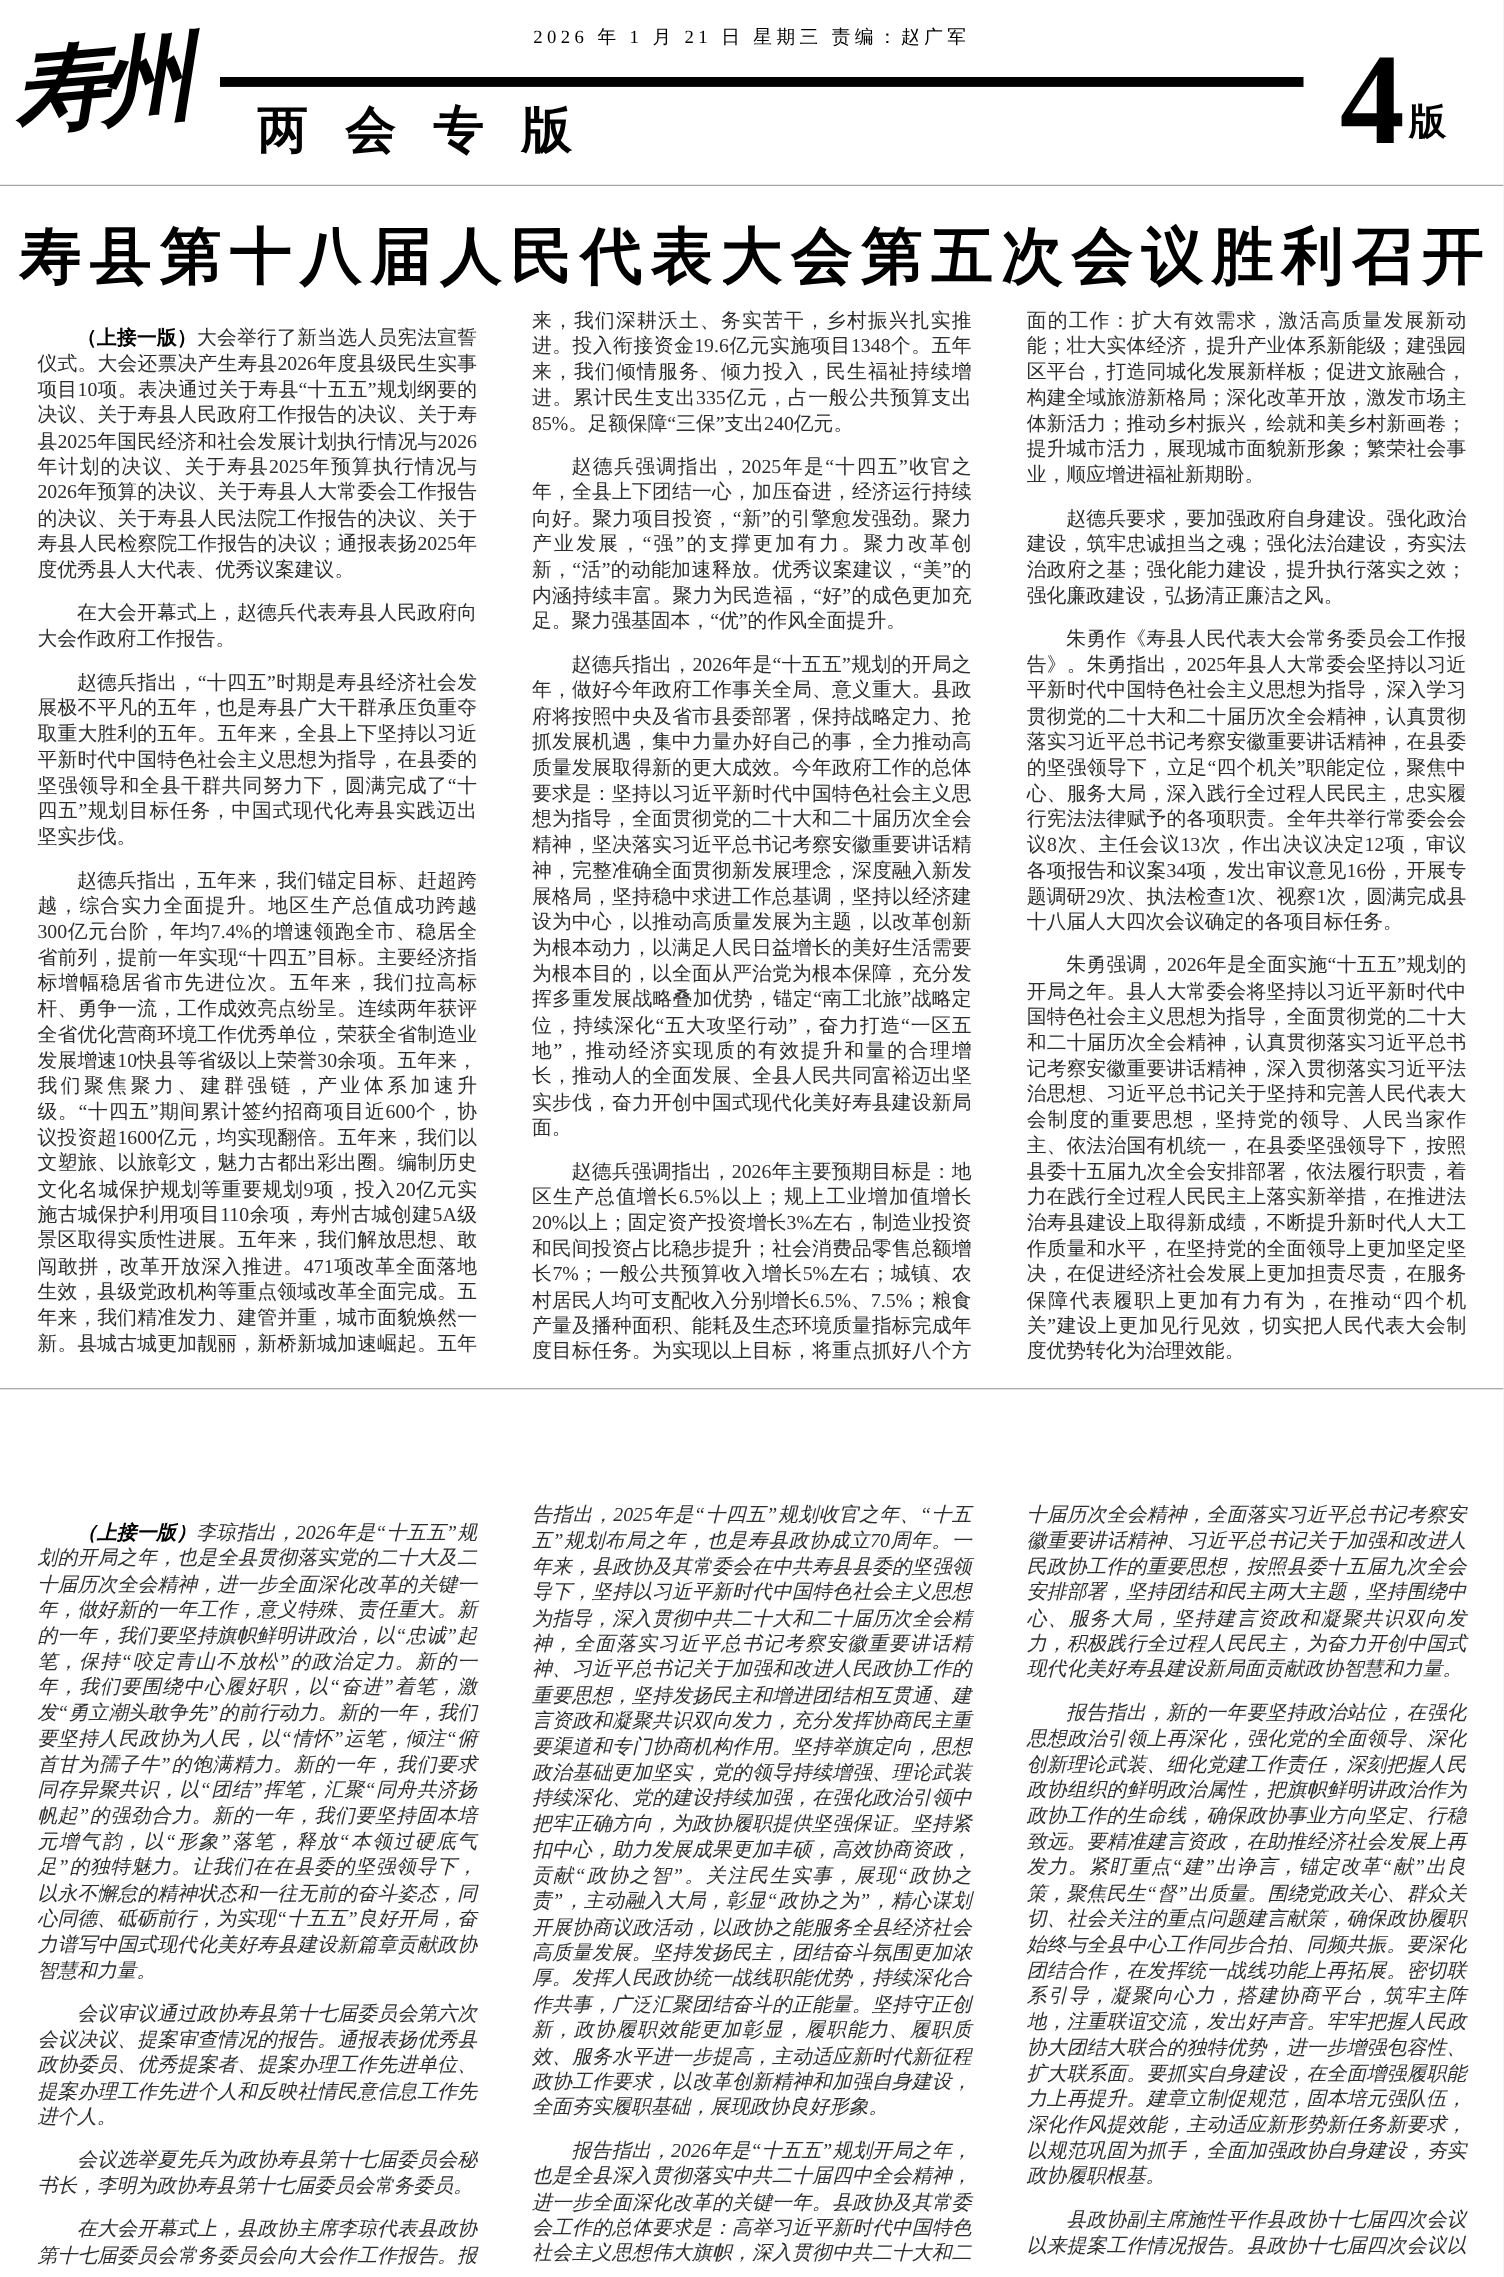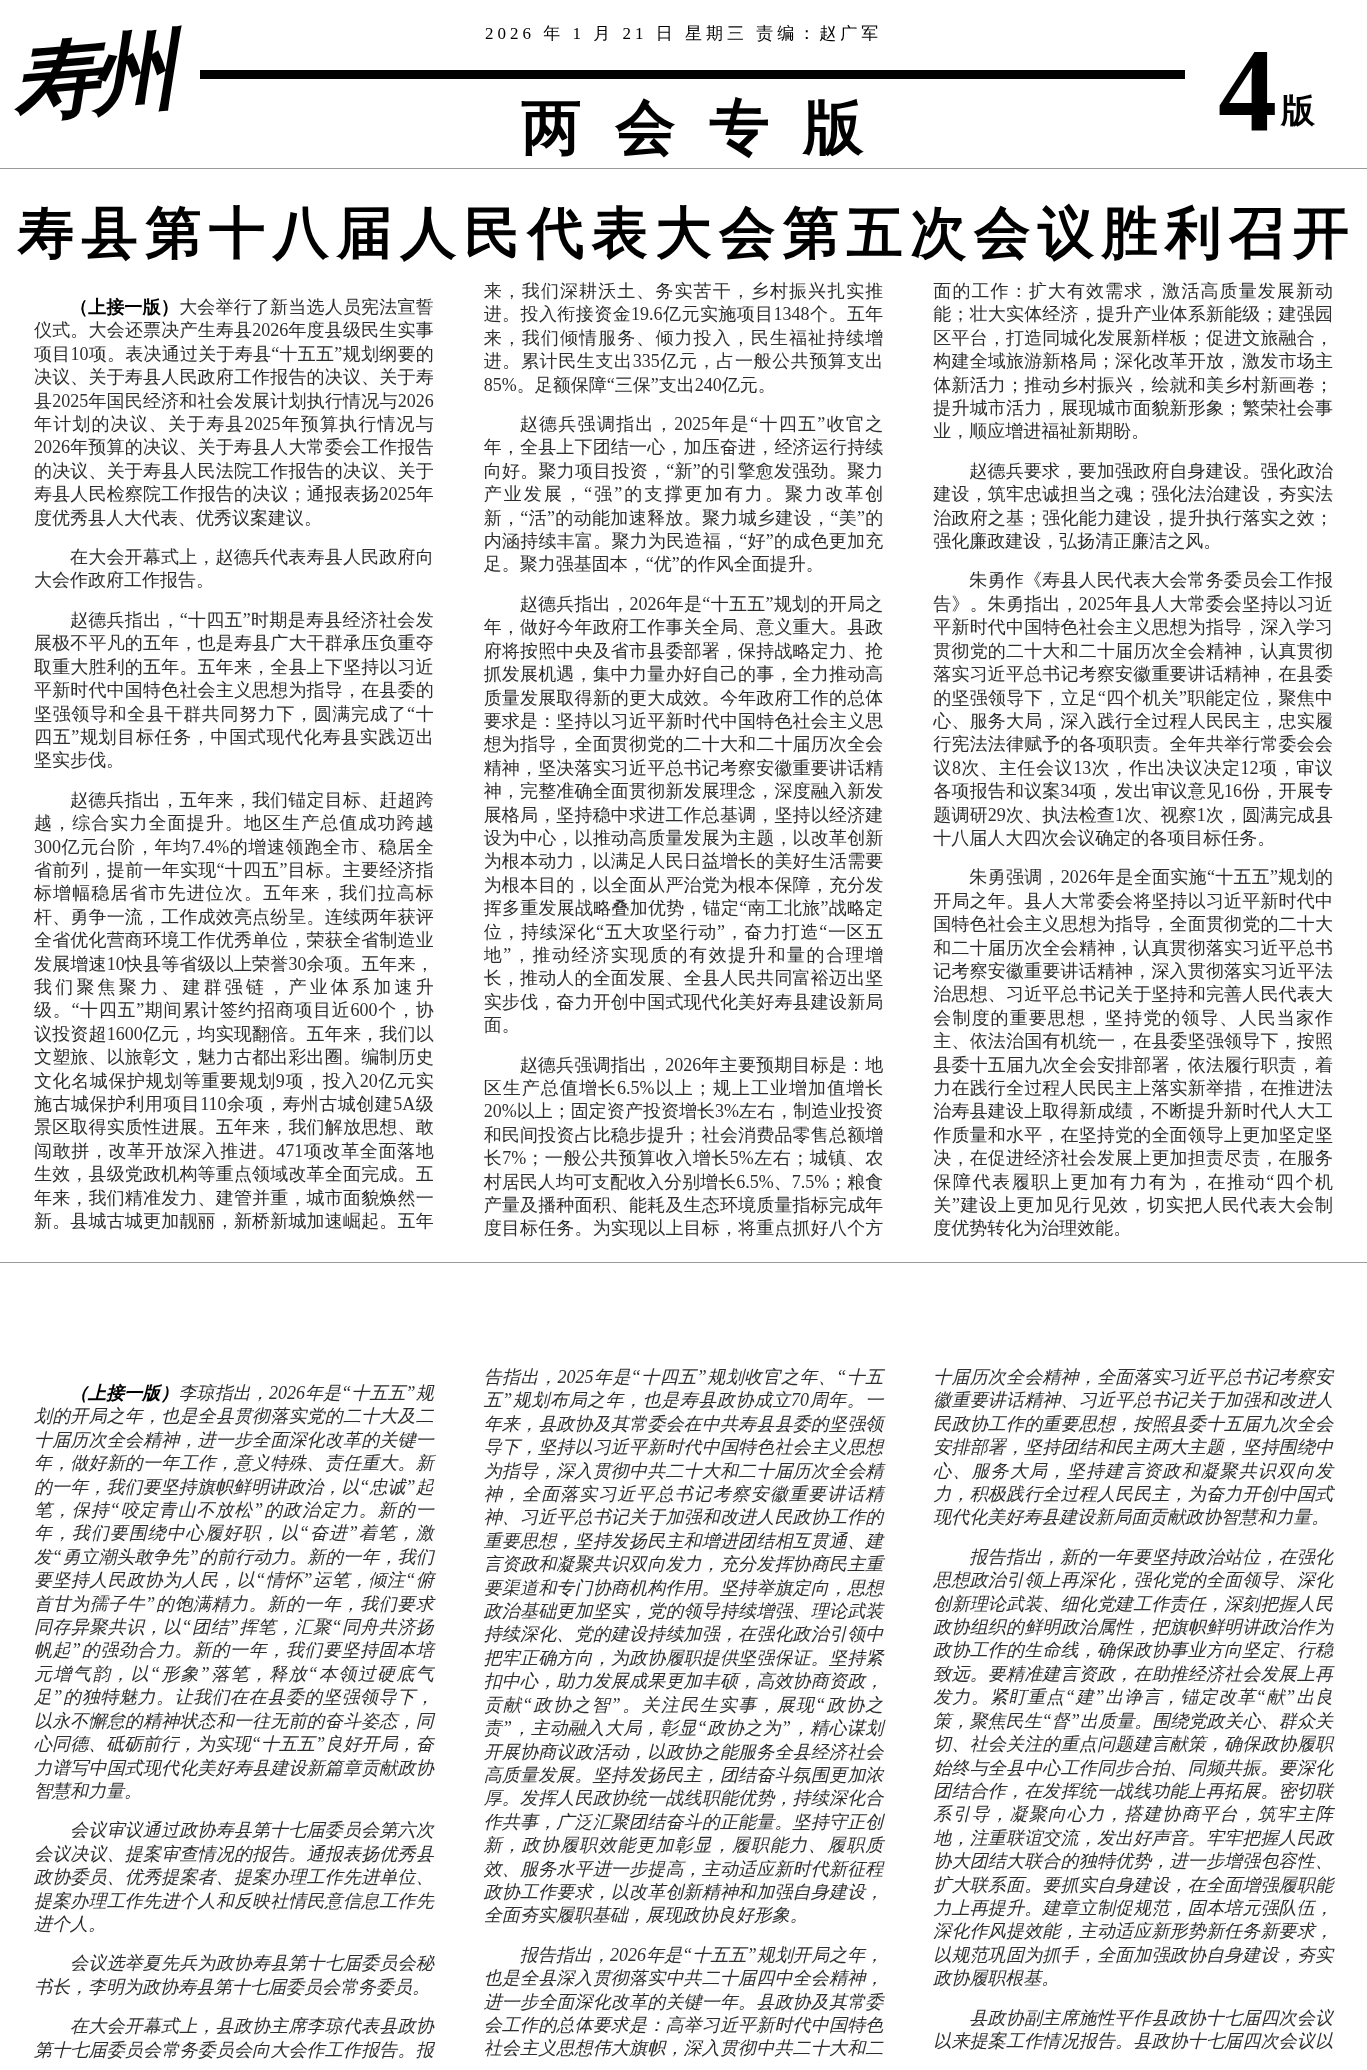--- a/index.html
+++ b/index.html
@@ -5,22 +5,22 @@
   html,body{margin:0;padding:0;background:#e8e8e8;}
   .page{position:relative;width:1367px;height:2070px;background:#ffffff;margin:0 auto;
         font-family:"Liberation Serif","DejaVu Serif",serif;color:#1c1c1c;overflow:hidden;}
   
   .dateline{position:absolute;top:22px;left:0;width:100%;text-align:center;
             font-size:17px;letter-spacing:4px;color:#000000;}
   .masthead{position:absolute;top:28px;left:14px;width:190px;height:130px;
             font-size:86px;font-weight:bold;font-style:italic;letter-spacing:-8px;
             transform:rotate(-5deg);line-height:1.1;color:#000;}
   .edition-bar{position:absolute;top:70px;left:200px;width:985px;height:9px;background:#000;}
-  .edition-title{position:absolute;top:88px;left:200px;width:985px;text-align:center;
-                 font-size:60px;font-weight:bold;letter-spacing:34px;text-indent:34px;color:#000;}
+  .edition-title{position:absolute;top:88px;left:200px;width:985px;
+                 font-size:46px;font-weight:bold;letter-spacing:34px;text-indent:34px;color:#000;}
   .pageno{position:absolute;top:36px;left:1218px;width:140px;height:130px;}
   .pageno .num{font-size:118px;font-weight:bold;line-height:110px;
                font-family:"Liberation Serif",serif;color:#000;float:left;}
   .pageno .lab{font-size:34px;font-weight:bold;color:#000;float:left;margin-top:52px;margin-left:4px;}
   .rule{position:absolute;left:0;width:1367px;height:1px;background:#9a9a9a;}
   
   .headline{position:absolute;left:18px;width:1331px;font-size:56px;font-weight:bold;
             white-space:nowrap;text-align:justify;text-align-last:justify;color:#000;
             font-family:"Liberation Serif","DejaVu Serif",serif;}
   
@@ -44,21 +44,21 @@
     <span class="lab">版</span>
   </div>
   <div class="rule" style="top:168px;"></div>
 
   <div class="headline" style="top:196px;">寿县第十八届人民代表大会第五次会议胜利召开</div>
   <div class="article-body" style="top:280px;height:972px;">
       <p class="para"><b class="lead">（上接一版）</b>大会举行了新当选人员宪法宣誓仪式。大会还票决产生寿县2026年度县级民生实事项目10项。表决通过关于寿县“十五五”规划纲要的决议、关于寿县人民政府工作报告的决议、关于寿县2025年国民经济和社会发展计划执行情况与2026年计划的决议、关于寿县2025年预算执行情况与2026年预算的决议、关于寿县人大常委会工作报告的决议、关于寿县人民法院工作报告的决议、关于寿县人民检察院工作报告的决议；通报表扬2025年度优秀县人大代表、优秀议案建议。</p>
       <p class="para">在大会开幕式上，赵德兵代表寿县人民政府向大会作政府工作报告。</p>
       <p class="para">赵德兵指出，“十四五”时期是寿县经济社会发展极不平凡的五年，也是寿县广大干群承压负重夺取重大胜利的五年。五年来，全县上下坚持以习近平新时代中国特色社会主义思想为指导，在县委的坚强领导和全县干群共同努力下，圆满完成了“十四五”规划目标任务，中国式现代化寿县实践迈出坚实步伐。</p>
       <p class="para">赵德兵指出，五年来，我们锚定目标、赶超跨越，综合实力全面提升。地区生产总值成功跨越300亿元台阶，年均7.4%的增速领跑全市、稳居全省前列，提前一年实现“十四五”目标。主要经济指标增幅稳居省市先进位次。五年来，我们拉高标杆、勇争一流，工作成效亮点纷呈。连续两年获评全省优化营商环境工作优秀单位，荣获全省制造业发展增速10快县等省级以上荣誉30余项。五年来，我们聚焦聚力、建群强链，产业体系加速升级。“十四五”期间累计签约招商项目近600个，协议投资超1600亿元，均实现翻倍。五年来，我们以文塑旅、以旅彰文，魅力古都出彩出圈。编制历史文化名城保护规划等重要规划9项，投入20亿元实施古城保护利用项目110余项，寿州古城创建5A级景区取得实质性进展。五年来，我们解放思想、敢闯敢拼，改革开放深入推进。471项改革全面落地生效，县级党政机构等重点领域改革全面完成。五年来，我们精准发力、建管并重，城市面貌焕然一新。县城古城更加靓丽，新桥新城加速崛起。五年来，我们深耕沃土、务实苦干，乡村振兴扎实推进。投入衔接资金19.6亿元实施项目1348个。五年来，我们倾情服务、倾力投入，民生福祉持续增进。累计民生支出335亿元，占一般公共预算支出85%。足额保障“三保”支出240亿元。</p>
-      <p class="para">赵德兵强调指出，2025年是“十四五”收官之年，全县上下团结一心，加压奋进，经济运行持续向好。聚力项目投资，“新”的引擎愈发强劲。聚力产业发展，“强”的支撑更加有力。聚力改革创新，“活”的动能加速释放。聚力城乡建设，“美”的内涵持续丰富。聚力为民造福，“好”的成色更加充足。聚力强基固本，“优”的作风全面提升。</p>
+      <p class="para">赵德兵强调指出，2025年是“十四五”收官之年，全县上下团结一心，加压奋进，经济运行持续向好。聚力项目投资，“新”的引擎愈发强劲。聚力产业发展，“强”的支撑更加有力。聚力改革创新，“活”的动能加速释放。优秀议案建议，“美”的内涵持续丰富。聚力为民造福，“好”的成色更加充足。聚力强基固本，“优”的作风全面提升。</p>
       <p class="para">赵德兵指出，2026年是“十五五”规划的开局之年，做好今年政府工作事关全局、意义重大。县政府将按照中央及省市县委部署，保持战略定力、抢抓发展机遇，集中力量办好自己的事，全力推动高质量发展取得新的更大成效。今年政府工作的总体要求是：坚持以习近平新时代中国特色社会主义思想为指导，全面贯彻党的二十大和二十届历次全会精神，坚决落实习近平总书记考察安徽重要讲话精神，完整准确全面贯彻新发展理念，深度融入新发展格局，坚持稳中求进工作总基调，坚持以经济建设为中心，以推动高质量发展为主题，以改革创新为根本动力，以满足人民日益增长的美好生活需要为根本目的，以全面从严治党为根本保障，充分发挥多重发展战略叠加优势，锚定“南工北旅”战略定位，持续深化“五大攻坚行动”，奋力打造“一区五地”，推动经济实现质的有效提升和量的合理增长，推动人的全面发展、全县人民共同富裕迈出坚实步伐，奋力开创中国式现代化美好寿县建设新局面。</p>
       <p class="para">赵德兵强调指出，2026年主要预期目标是：地区生产总值增长6.5%以上；规上工业增加值增长20%以上；固定资产投资增长3%左右，制造业投资和民间投资占比稳步提升；社会消费品零售总额增长7%；一般公共预算收入增长5%左右；城镇、农村居民人均可支配收入分别增长6.5%、7.5%；粮食产量及播种面积、能耗及生态环境质量指标完成年度目标任务。为实现以上目标，将重点抓好八个方面的工作：扩大有效需求，激活高质量发展新动能；壮大实体经济，提升产业体系新能级；建强园区平台，打造同城化发展新样板；促进文旅融合，构建全域旅游新格局；深化改革开放，激发市场主体新活力；推动乡村振兴，绘就和美乡村新画卷；提升城市活力，展现城市面貌新形象；繁荣社会事业，顺应增进福祉新期盼。</p>
       <p class="para">赵德兵要求，要加强政府自身建设。强化政治建设，筑牢忠诚担当之魂；强化法治建设，夯实法治政府之基；强化能力建设，提升执行落实之效；强化廉政建设，弘扬清正廉洁之风。</p>
       <p class="para">朱勇作《寿县人民代表大会常务委员会工作报告》。朱勇指出，2025年县人大常委会坚持以习近平新时代中国特色社会主义思想为指导，深入学习贯彻党的二十大和二十届历次全会精神，认真贯彻落实习近平总书记考察安徽重要讲话精神，在县委的坚强领导下，立足“四个机关”职能定位，聚焦中心、服务大局，深入践行全过程人民民主，忠实履行宪法法律赋予的各项职责。全年共举行常委会会议8次、主任会议13次，作出决议决定12项，审议各项报告和议案34项，发出审议意见16份，开展专题调研29次、执法检查1次、视察1次，圆满完成县十八届人大四次会议确定的各项目标任务。</p>
       <p class="para">朱勇强调，2026年是全面实施“十五五”规划的开局之年。县人大常委会将坚持以习近平新时代中国特色社会主义思想为指导，全面贯彻党的二十大和二十届历次全会精神，认真贯彻落实习近平总书记考察安徽重要讲话精神，深入贯彻落实习近平法治思想、习近平总书记关于坚持和完善人民代表大会制度的重要思想，坚持党的领导、人民当家作主、依法治国有机统一，在县委坚强领导下，按照县委十五届九次全会安排部署，依法履行职责，着力在践行全过程人民民主上落实新举措，在推进法治寿县建设上取得新成绩，不断提升新时代人大工作质量和水平，在坚持党的全面领导上更加坚定坚决，在促进经济社会发展上更加担责尽责，在服务保障代表履职上更加有力有为，在推动“四个机关”建设上更加见行见效，切实把人民代表大会制度优势转化为治理效能。</p>
       <p class="para">县委常委、常务副县长李景练作《关于寿县2025年民生实事票决项目完成情况与2026年民生实事候选项目的报告》。寿县人民法院代理院长吕强作《寿县人民法院工作报告》。寿县人民检察院检察长陈小龙作《寿县人民检察院工作报告》。</p>
     </div>
 
   <div class="rule" style="top:1262px;"></div>
 

